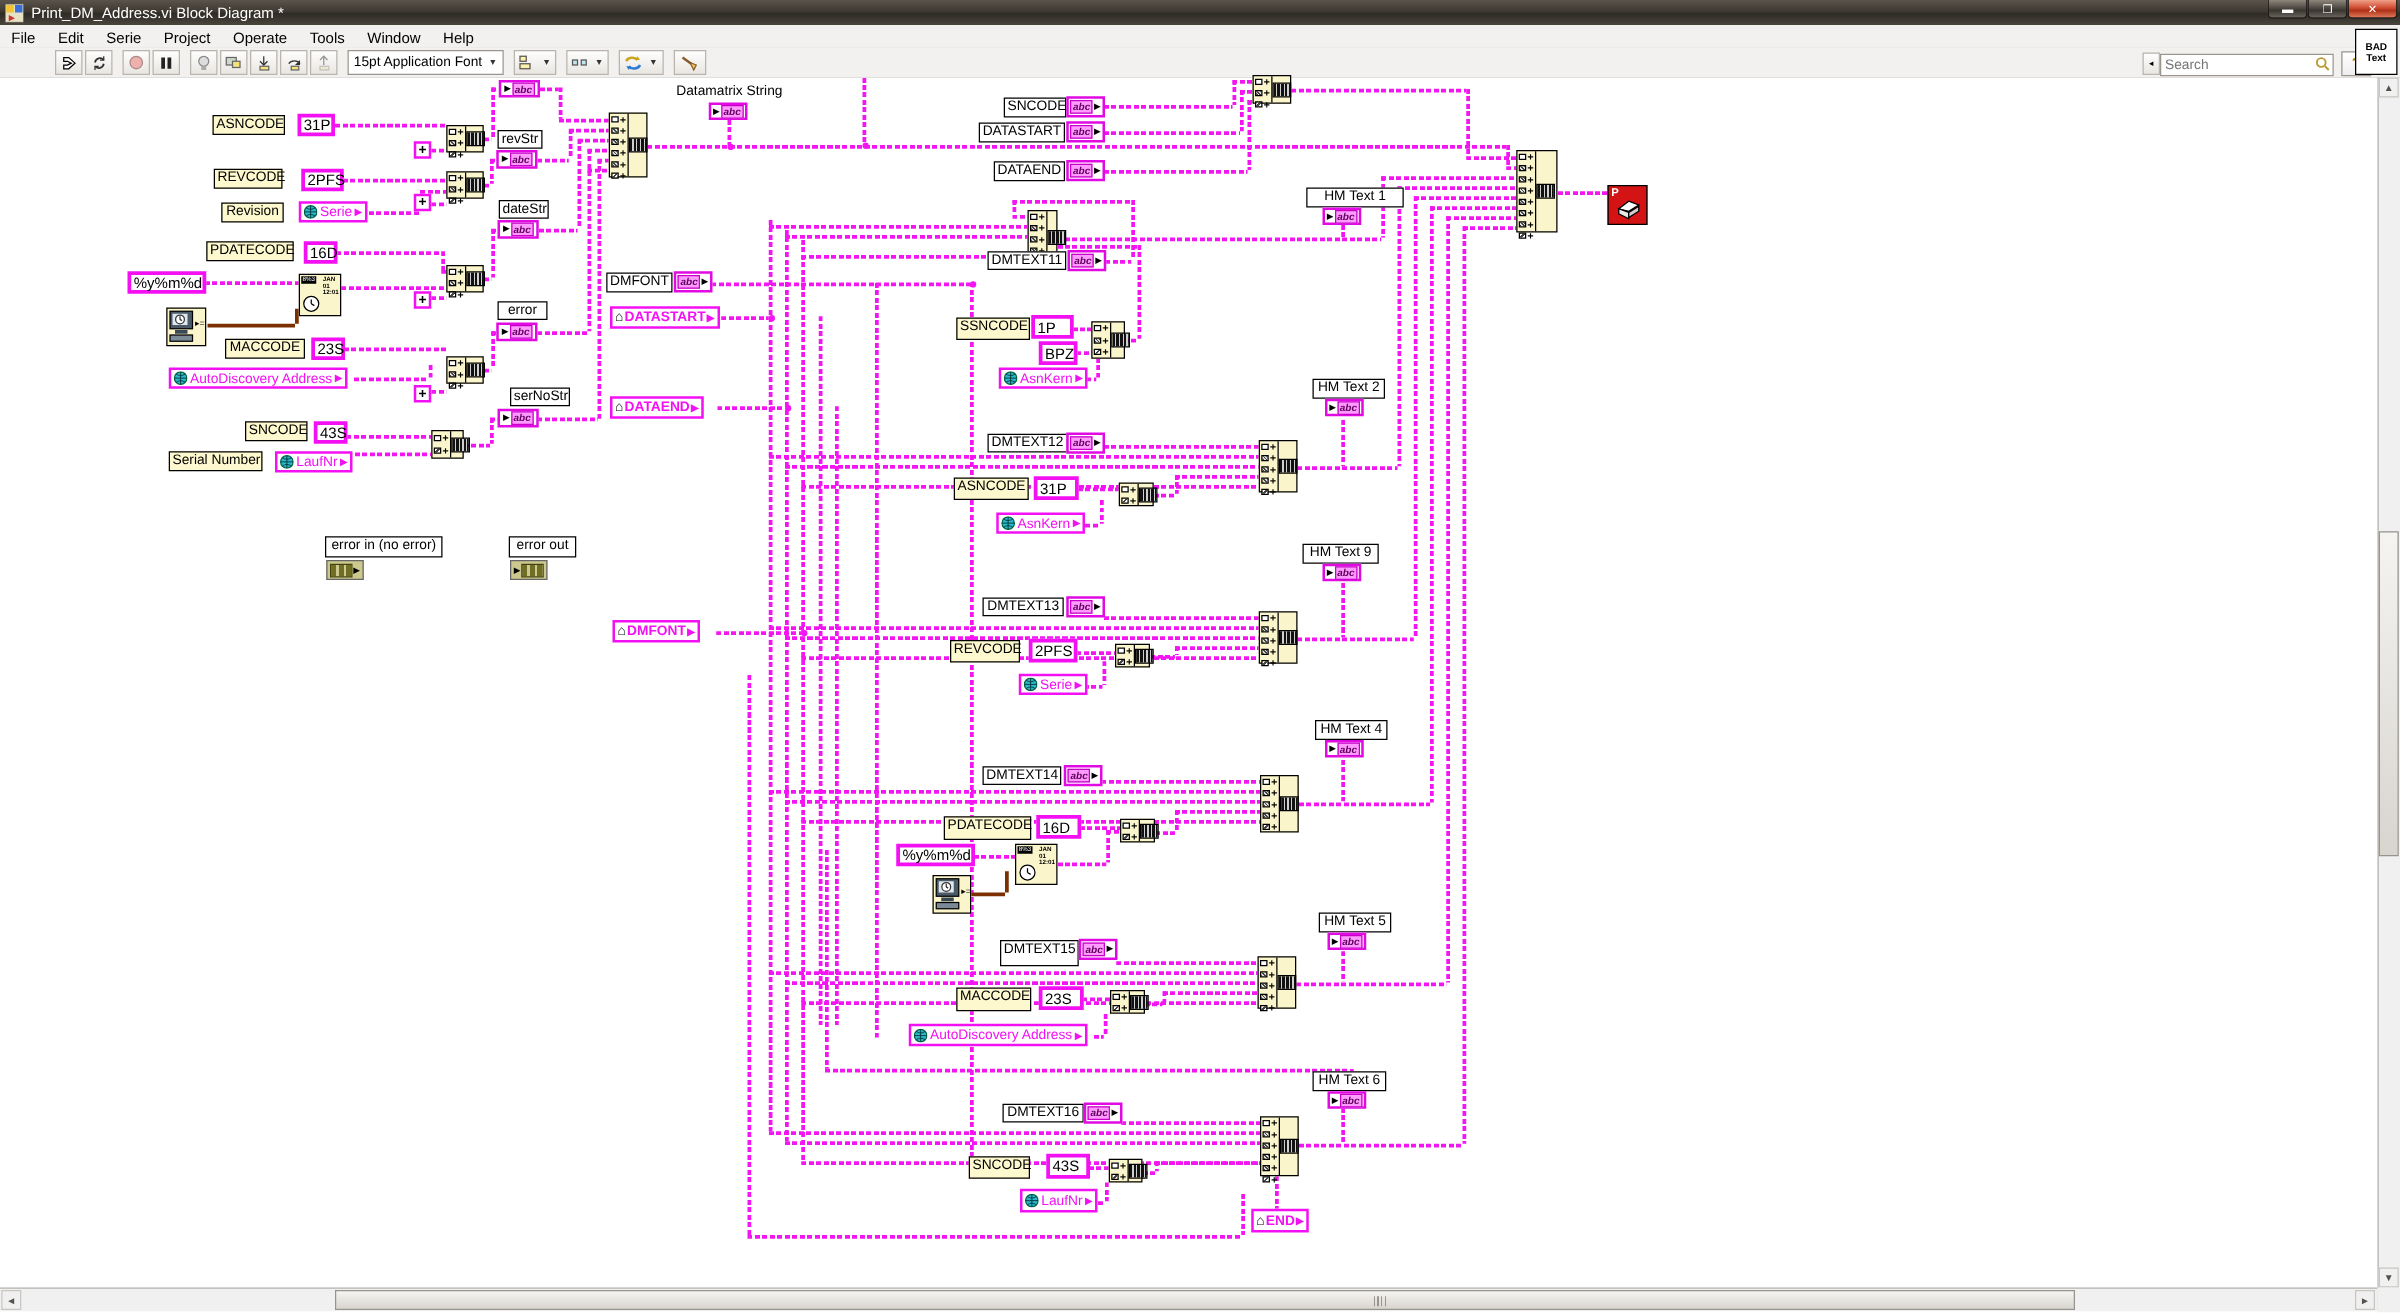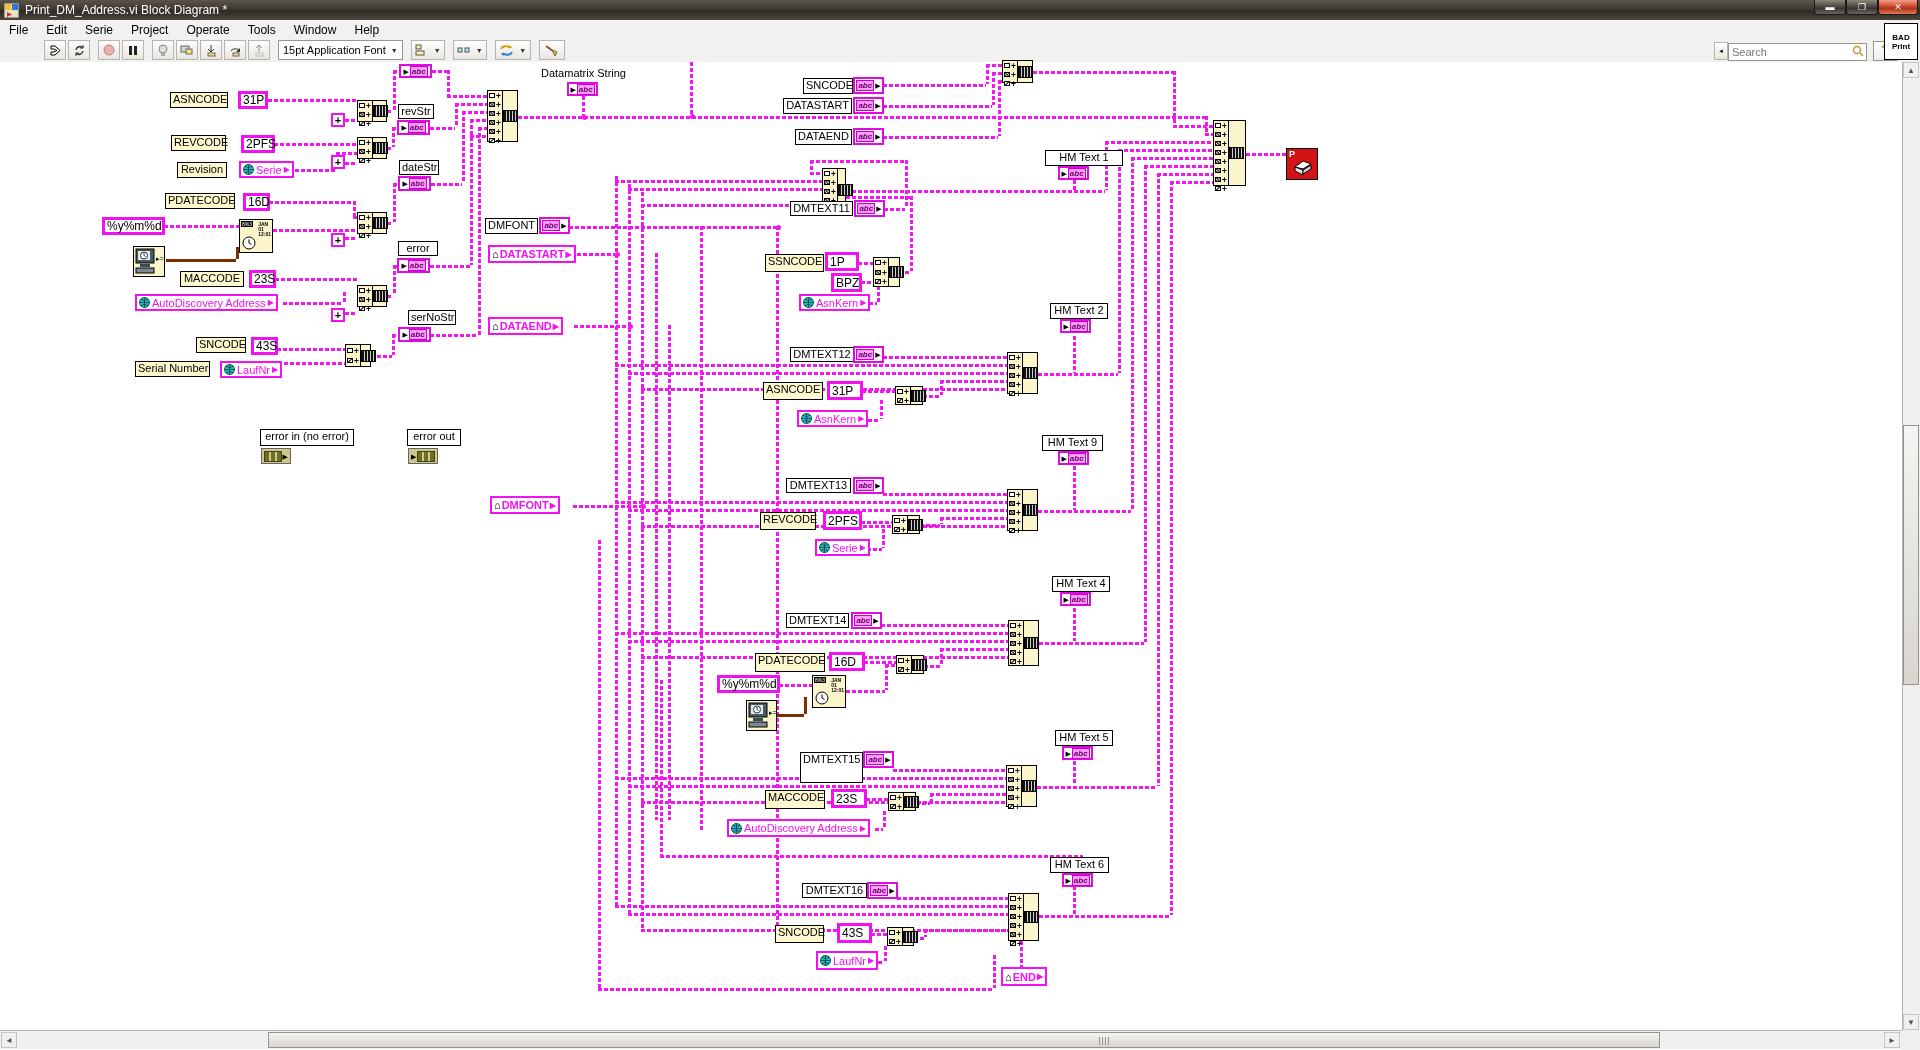--- a/index.html
+++ b/index.html
@@ -219,21 +219,21 @@
     <input id="searchbox" placeholder="Search" style="">
     <svg style="position:absolute;right:3px;top:3px" width="12" height="12">
         <circle cx="5" cy="5" r="3.5" fill="none" stroke="#b89a30" stroke-width="1.5"></circle>
         <path d="M8 8l3 3" stroke="#b89a30" stroke-width="1.5"></path>
       </svg>
   </div>
   <div id="helpbtn"><span>?</span></div>
 </div>
 <div id="viicon">
   <div>BAD</div>
-  <div>Print</div>
+  <div>Text</div>
 </div>
 
 <div id="diagram" style="position:absolute;left:0;top:62px;width:1902px;height:968px;background:#fff">
 </div>
 <div id="wires">
     <div class="wire wh" style="left: 268px; top: 99px; width: 89px;"></div>
     <div class="wire wh" style="left: 345px; top: 119px; width: 12px;"></div>
     <div class="wire wh" style="left: 274px; top: 143px; width: 83px;"></div>
     <div class="wire wh" style="left: 289px; top: 169px; width: 47px;"></div>
     <div class="wire wv" style="left: 336px; top: 152px; height: 17px;"></div>
@@ -956,21 +956,21 @@
       <rect x="2" y="21" width="18" height="5" fill="#7a8a96" stroke="#000"></rect>
       <text x="22" y="14" font-size="7" fill="#000">▸=</text>
     </svg>
 </div>
 <div class="lbl" style="left:1052px;top:576px;width:58px;height:16px">HM Text 4</div>
 <div class="abctl wloc" style="left:1060px;top:592px;width:31px;height:14px">
     <span class="arr">▶</span>
     <span class="g">abc</span>
   </div>
 
-<div class="lbl" style="left:800px;top:752px;width:63px;height:31px">DMTEXT15</div>
+<div class="lbl" style="left:800px;top:752px;width:63px;height:21px">DMTEXT15</div>
 <div class="abctl ctl" style="left:863px;top:751px;width:31px;height:17px">
     <span class="g">abc</span>
     <span class="arr">▶</span>
   </div>
 <div class="concat" style="left:1006px;top:765px;width:31px;height:42px">
     <span class="cins">
       <span class="cin">
         <span class="sq sqf"></span>
         <span class="pl">+</span>
       </span>

